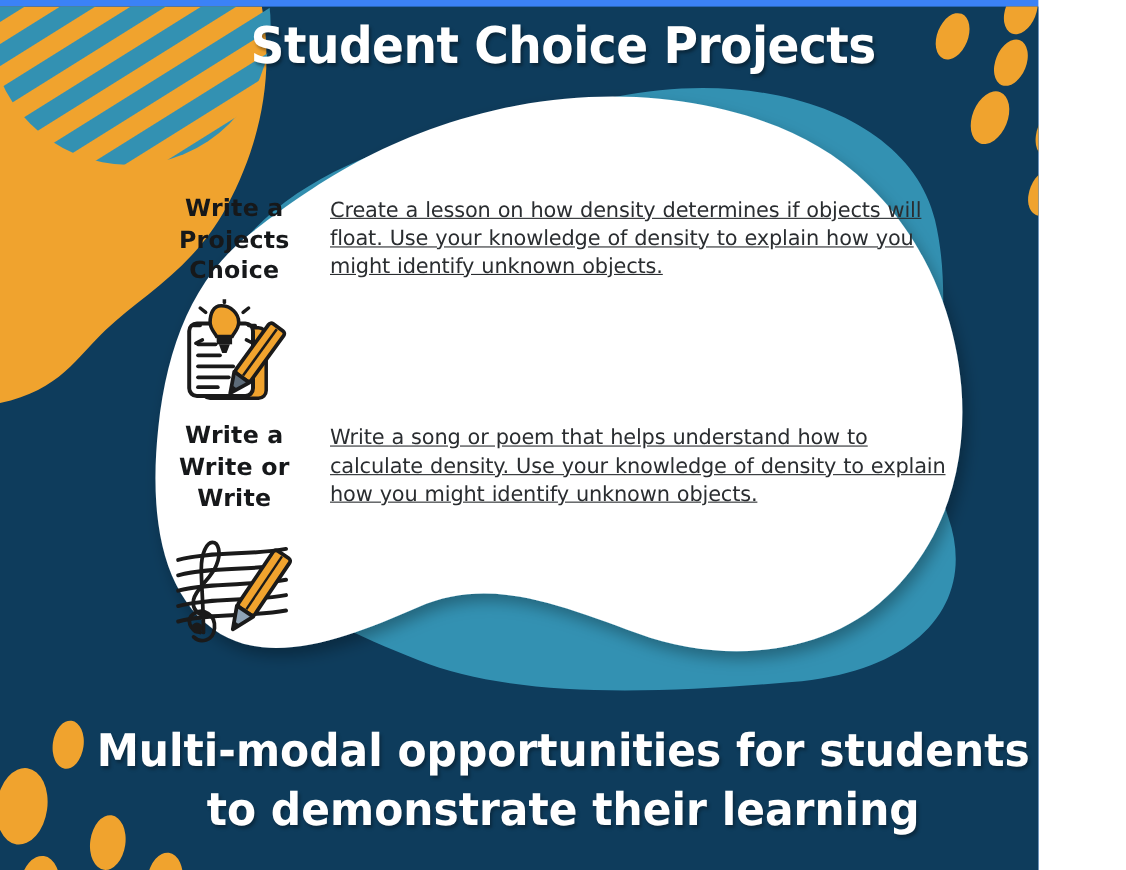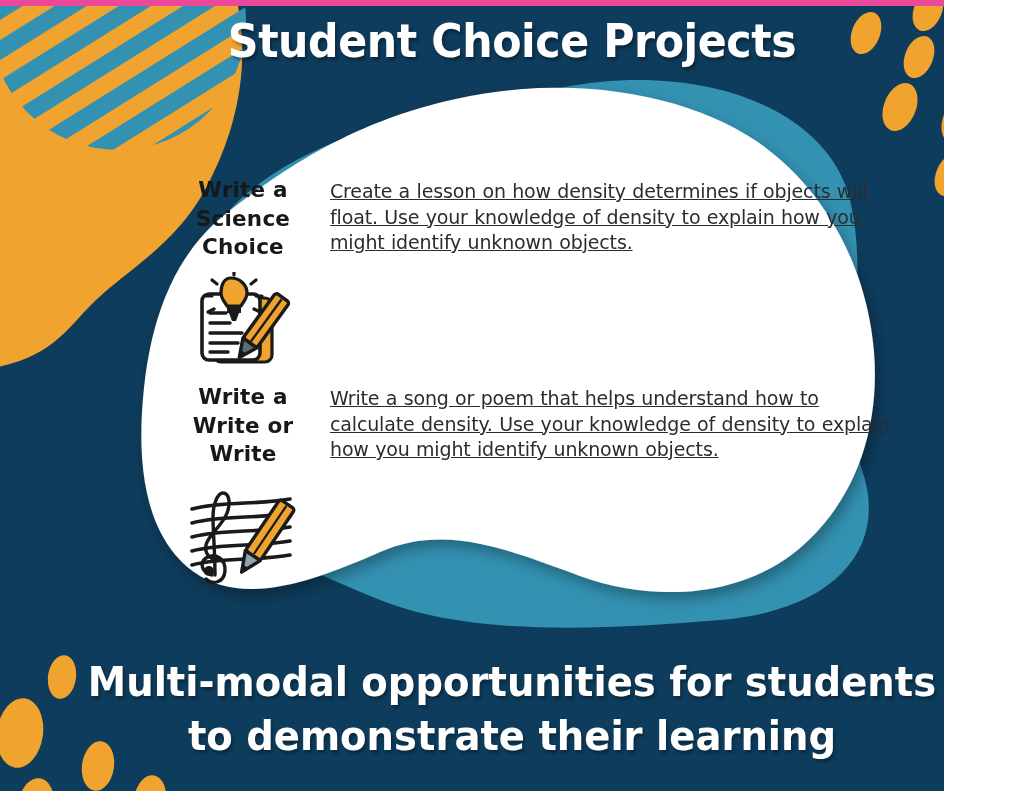--- a/index.html
+++ b/index.html
@@ -2,21 +2,21 @@
 <html><head>
 <meta charset="utf-8">
 <style>
   html,body{margin:0;padding:0;background:#fff;}
   body{font-family:"DejaVu Sans",sans-serif;}
 
   #slide{
     position:relative;
     width:944px;height:791px;
     overflow:hidden;
-    background:#ec4899;
+    background:#3b82f6;
   }
 
   
   .navy-bg{
     position:absolute; left:0; top:6px; width:1024px; height:785px;
     background:#0e3c5c;
   }
 
   
   .layer{position:absolute;left:0;top:0;width:1024px;height:791px;}
@@ -32,21 +32,21 @@
     color:#ffffff;
     text-shadow:2px 3px 3px rgba(0,0,0,.35);
     transform:scaleX(0.93);
     transform-origin:center top;
     white-space:nowrap;
   }
 
   
   .rows{
     position:absolute;
-    left:182px; top:176px; width:700px; height:420px;
+    left:152px; top:176px; width:700px; height:420px;
   }
   .row{ position:absolute; left:0; width:700px; }
   .row-1{ top:0px; }
   .row-2{ top:207px; }
 
   .row-label{
     position:absolute; left:0; top:0;
     width:122px;
     text-align:center;
     font-family:"DejaVu Sans",sans-serif;
@@ -173,21 +173,21 @@
     </g>
   </svg>
 
   <div class="title">Student Choice Projects</div>
 
   <div class="rows">
 
     <div class="row row-1">
       <div class="row-label">
         <span>Write a</span><br>
-        <span>Science</span><br>
+        <span>Projects</span><br>
         <span>Choice</span>
       </div>
       <div class="row-body">Create a lesson on how density determines if objects will float. Use your knowledge of density to explain how you might identify unknown objects.</div>
       <div class="row-icon icon-1">
         <svg width="104" height="96" viewBox="0 0 104 96">
 
           <rect x="24" y="26" width="58" height="64" rx="7" fill="#f0a32e" stroke="#1a1a1a" stroke-width="3.2"></rect>
 
           <rect x="12" y="22" width="58" height="66" rx="7" fill="#ffffff" stroke="#1a1a1a" stroke-width="3.6"></rect>
 

